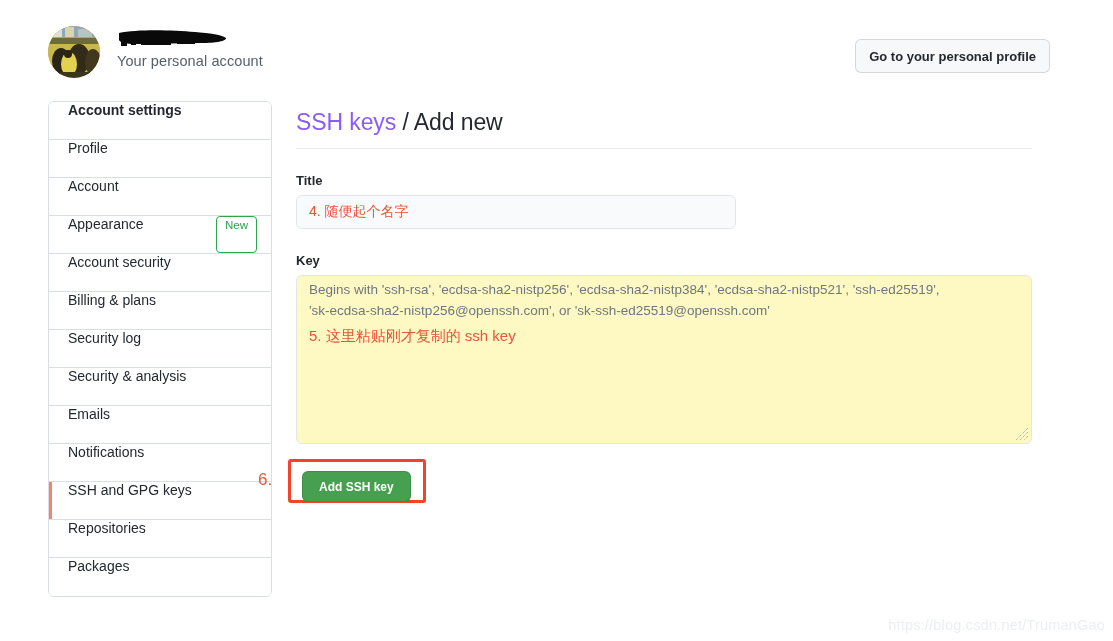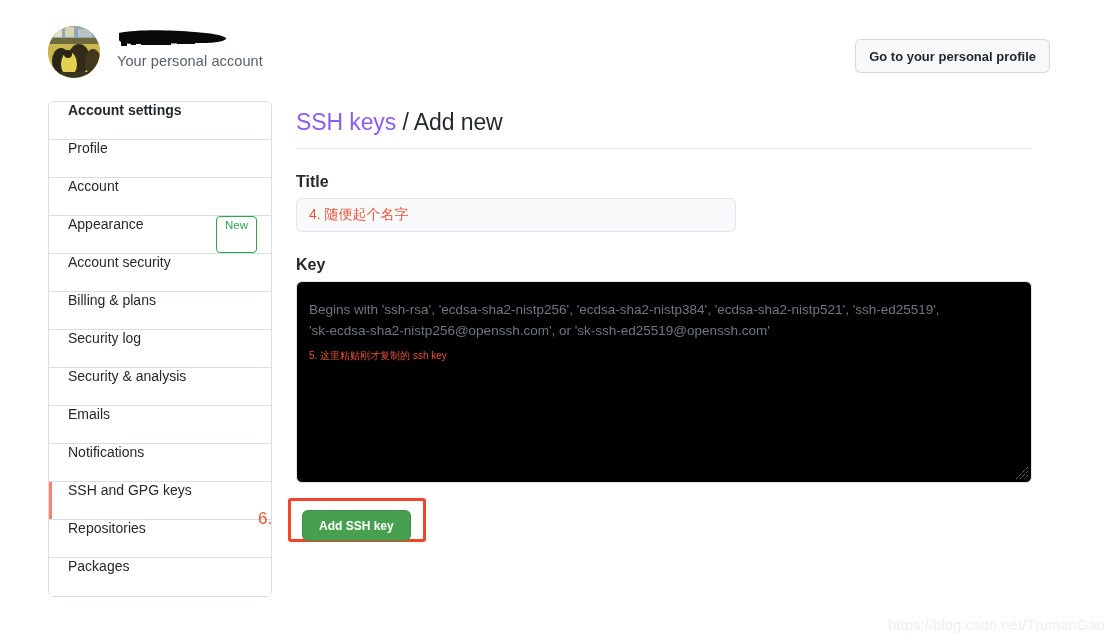--- a/index.html
+++ b/index.html
@@ -138,21 +138,21 @@
   }
   .main-title .link {
     color: #8b5cf6;
     cursor: pointer;
   }
   .title-rule {
     margin-top: 11px;
     border-top: 1px solid #e8eaed;
   }
   .field-label {
-    font-size: 16px;
+    font-size: 13px;
     font-weight: 700;
     margin-top: 24px;
     margin-bottom: 7px;
     color: #24292f;
   }
   .title-input {
     width: 440px;
     height: 32px;
     border: 1px solid #e2e6ea;
     border-radius: 6px;
@@ -160,37 +160,37 @@
     padding: 16px 12px;
     font-family: "Liberation Sans", sans-serif;
     font-size: 14px;
     color: #e8543a;
     outline: none;
     display: flex;
     align-items: center;
   }
   .key-area {
     width: 736px;
-    height: 202px;
+    height: 169px;
     border: 1px solid #e2e6ea;
     border-radius: 6px;
-    background: #000000;
-    padding: 17px 12px;
+    background: #fef9c3;
+    padding: 3px 12px;
     position: relative;
     overflow: hidden;
   }
   .key-placeholder {
     font-size: 13.5px;
     line-height: 21px;
     color: #6e7781;
     white-space: nowrap;
   }
   .key-annotation {
     margin-top: 4px;
-    font-size: 10px;
+    font-size: 15px;
     color: #e8543a;
     line-height: 22px;
   }
   .resize-grip {
     position: absolute;
     right: 2px;
     bottom: 2px;
     width: 14px;
     height: 14px;
   }

